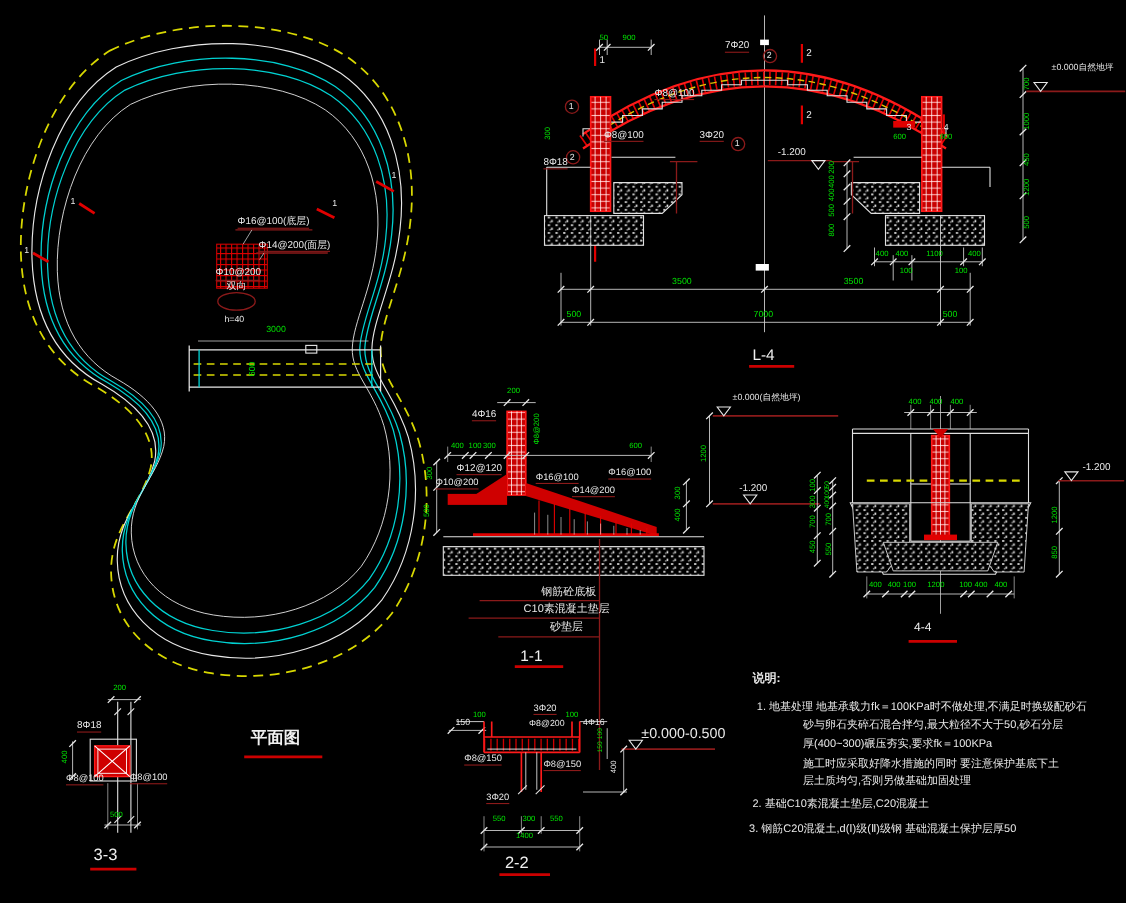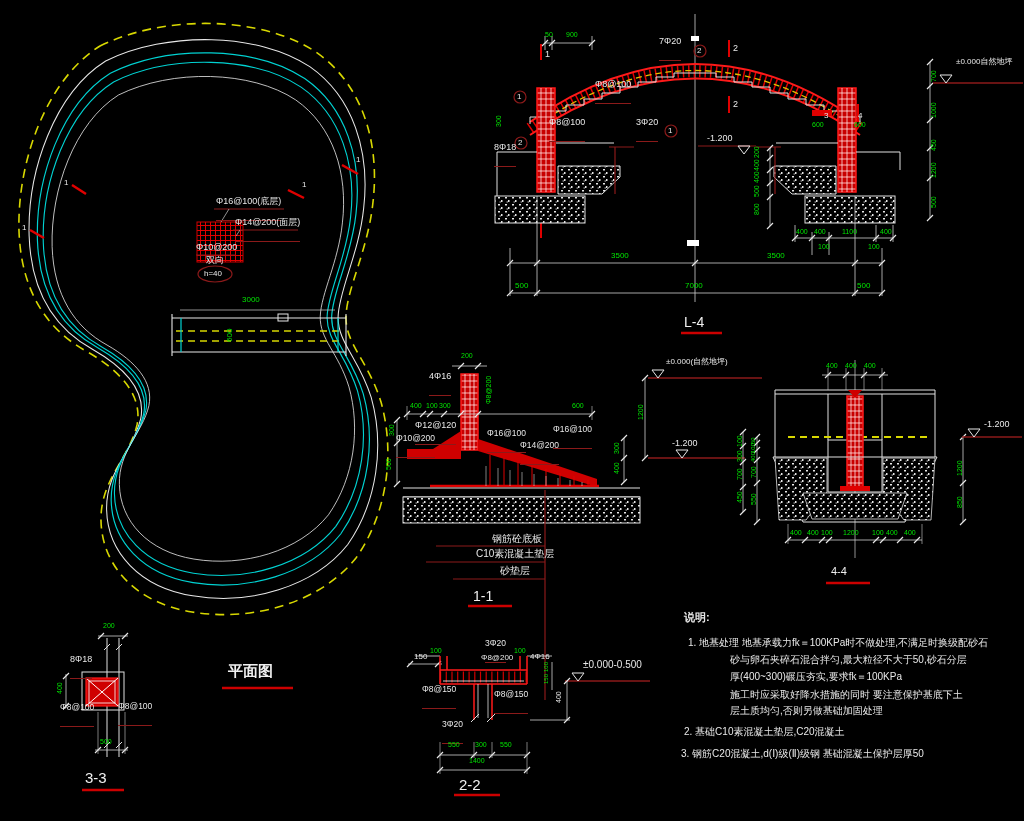--- a/index.html
+++ b/index.html
@@ -1,20 +1,20 @@
 <!DOCTYPE html>
 <html><head>
 <meta charset="utf-8">
 <style>
   html,body{margin:0;padding:0;background:#000;}
   #canvas{position:relative;width:1024px;height:821px;background:#000;overflow:hidden;
           font-family:"Liberation Sans","DejaVu Sans",sans-serif;}
   #geom{position:absolute;left:0;top:0;}
   .ann{position:absolute;white-space:nowrap;line-height:1;letter-spacing:0;}
-  .ann.u{border-bottom:1px solid #8b1a1a;padding-bottom:14px;}
+  .ann.u{border-bottom:1px solid #8b1a1a;padding-bottom:1px;}
   .ann.r90{transform:rotate(-90deg);transform-origin:0 0;}
   .title{position:absolute;color:#f0f0f0;white-space:nowrap;line-height:1;}
   .note{position:absolute;color:#e8e8e8;white-space:nowrap;line-height:1;font-size:10px;}
 </style>
 </head>
 <body>
 
 <div id="canvas">
 
 <svg id="geom" width="1024" height="821" viewBox="0 0 1024 821">
@@ -254,21 +254,21 @@
   <div class="note" style="left:730px;top:706px">层土质均匀,否则另做基础加固处理</div>
   <div class="note" style="left:684px;top:727px">2. 基础C10素混凝土垫层,C20混凝土</div>
   <div class="note" style="left:681px;top:749px">3. 钢筋C20混凝土,d(Ⅰ)级(Ⅱ)级钢 基础混凝土保护层厚50</div>
 </div>
 
 <div id="annotation-layer">
       <span class="ann u" style="left: 216px; top: 197px; font-size: 9px; color: rgb(232, 232, 232);">Φ16@100(底层)</span>
       <span class="ann u" style="left: 235px; top: 218px; font-size: 9px; color: rgb(232, 232, 232);">Φ14@200(面层)</span>
       <span class="ann" style="left: 196px; top: 243px; font-size: 9px; color: rgb(232, 232, 232);">Φ10@200</span>
       <span class="ann" style="left: 206px; top: 256px; font-size: 9px; color: rgb(232, 232, 232);">双向</span>
-      <span class="ann" style="left: 204px; top: 270px; font-size: 8px; color: rgb(232, 232, 232);">h=40</span>
+      <span class="ann" style="left: 204px; top: 287px; font-size: 8px; color: rgb(232, 232, 232);">h=40</span>
       <span class="ann" style="left: 242px; top: 296px; font-size: 8px; color: rgb(0, 228, 0);">3000</span>
       <span class="ann r90" style="left: 226px; top: 342px; font-size: 8px; color: rgb(0, 228, 0);">600</span>
       <span class="ann" style="left: 356px; top: 156px; font-size: 8px; color: rgb(232, 232, 232);">1</span>
       <span class="ann" style="left: 302px; top: 181px; font-size: 8px; color: rgb(232, 232, 232);">1</span>
       <span class="ann" style="left: 64px; top: 179px; font-size: 8px; color: rgb(232, 232, 232);">1</span>
       <span class="ann" style="left: 22px; top: 224px; font-size: 8px; color: rgb(232, 232, 232);">1</span>
       <span class="ann" style="left: 545px; top: 31px; font-size: 7px; color: rgb(0, 228, 0);">50</span>
       <span class="ann" style="left: 566px; top: 31px; font-size: 7px; color: rgb(0, 228, 0);">900</span>
       <span class="ann u" style="left: 659px; top: 37px; font-size: 9px; color: rgb(232, 232, 232);">7Φ20</span>
       <span class="ann" style="left: 697px; top: 47px; font-size: 8px; color: rgb(232, 232, 232);">2</span>
@@ -366,18 +366,18 @@
       <span class="ann" style="left: 481px; top: 654px; font-size: 8px; color: rgb(232, 232, 232);">Φ8@200</span>
       <span class="ann" style="left: 514px; top: 647px; font-size: 7px; color: rgb(0, 228, 0);">100</span>
       <span class="ann" style="left: 530px; top: 653px; font-size: 8px; color: rgb(232, 232, 232);">4Φ16</span>
       <span class="ann u" style="left: 422px; top: 685px; font-size: 8.5px; color: rgb(232, 232, 232);">Φ8@150</span>
       <span class="ann u" style="left: 494px; top: 690px; font-size: 8.5px; color: rgb(232, 232, 232);">Φ8@150</span>
       <span class="ann u" style="left: 442px; top: 720px; font-size: 8.5px; color: rgb(232, 232, 232);">3Φ20</span>
       <span class="ann" style="left: 448px; top: 741px; font-size: 7px; color: rgb(0, 228, 0);">550</span>
       <span class="ann" style="left: 475px; top: 741px; font-size: 7px; color: rgb(0, 228, 0);">300</span>
       <span class="ann" style="left: 500px; top: 741px; font-size: 7px; color: rgb(0, 228, 0);">550</span>
       <span class="ann" style="left: 469px; top: 757px; font-size: 7px; color: rgb(0, 228, 0);">1400</span>
-      <span class="ann" style="left: 583px; top: 660px; font-size: 10px; color: rgb(232, 232, 232);">±0.000-0.500</span>
+      <span class="ann" style="left: 583px; top: 660px; font-size: 13px; color: rgb(232, 232, 232);">±0.000-0.500</span>
       <span class="ann r90" style="left: 543px; top: 672px; font-size: 6px; color: rgb(0, 228, 0);">100</span>
       <span class="ann r90" style="left: 543px; top: 684px; font-size: 6px; color: rgb(0, 228, 0);">150</span>
       <span class="ann r90" style="left: 555px; top: 703px; font-size: 7px; color: rgb(232, 232, 232);">400</span>
     </div>
 </div>
 
 </body></html>

